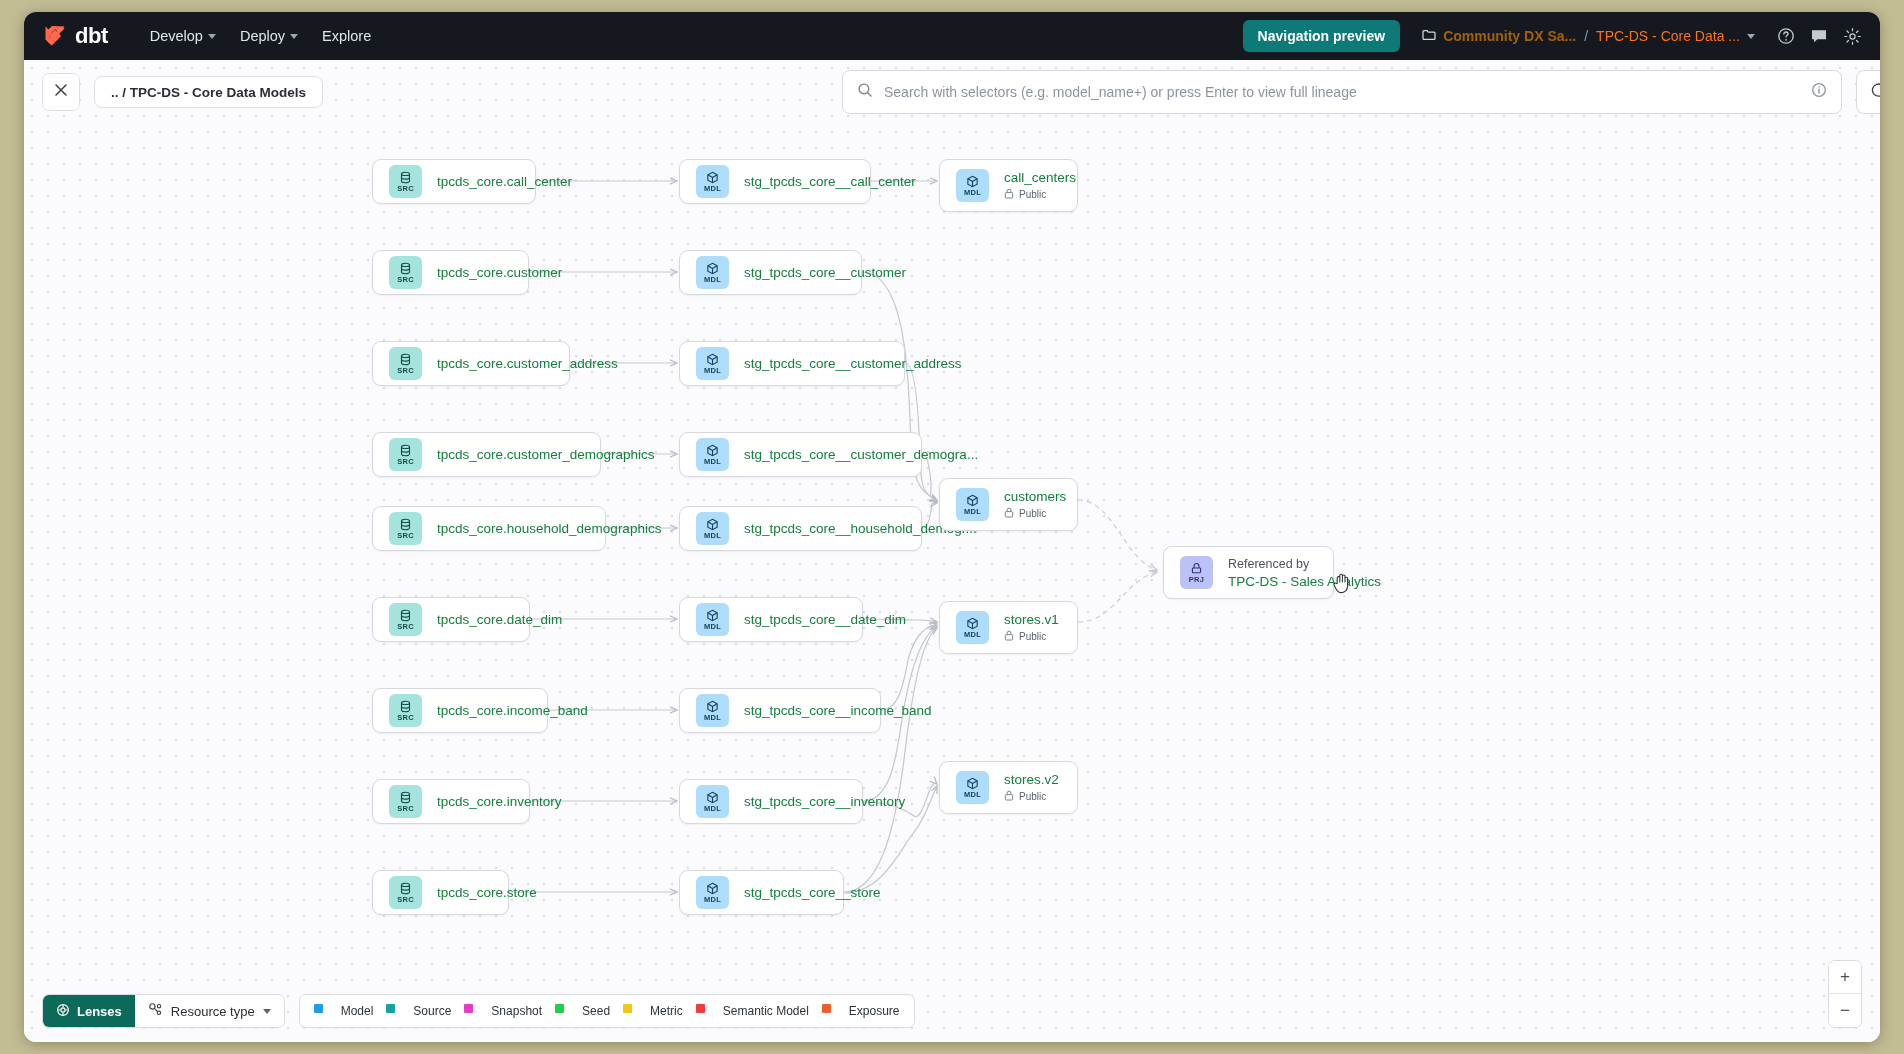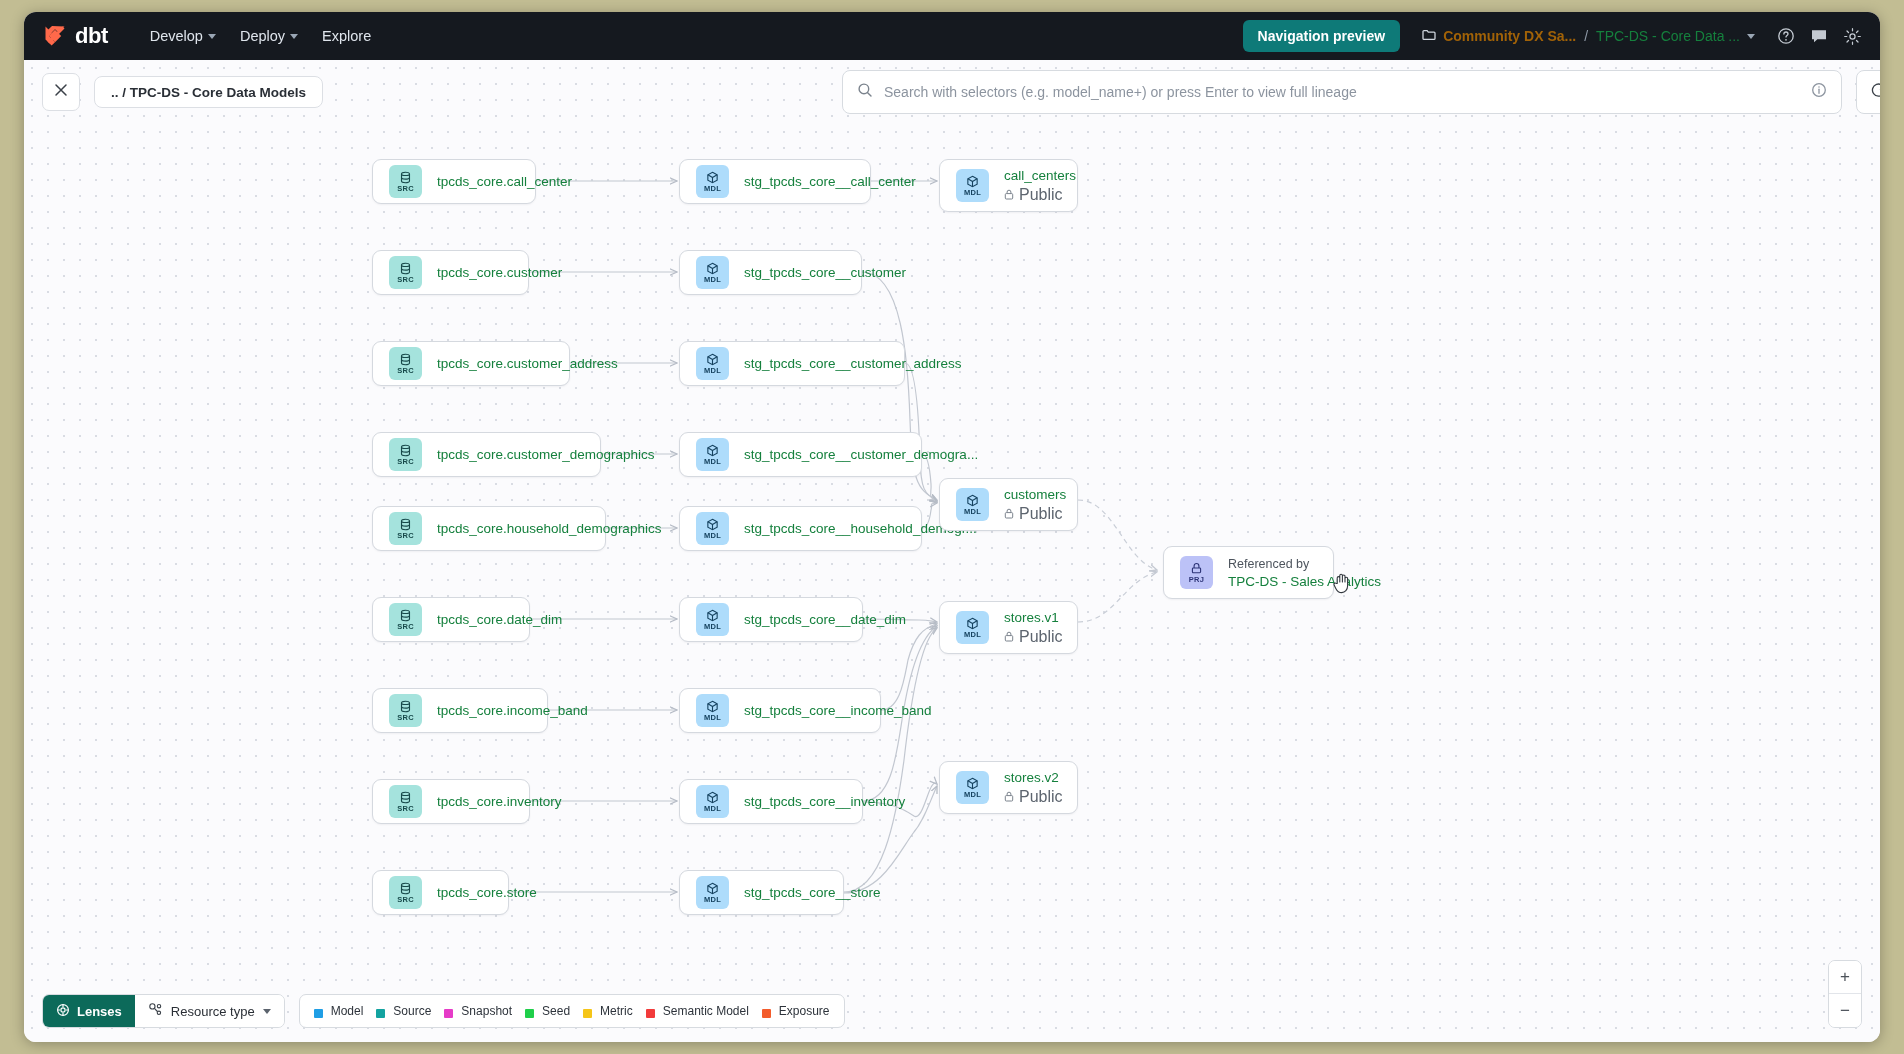--- a/index.html
+++ b/index.html
@@ -37,21 +37,21 @@
   .chev { width: 0; height: 0; border-left: 4px solid transparent; border-right: 4px solid transparent; border-top: 5px solid #9aa6b4; display:inline-block; }
   .nav-spacer { flex: 1; }
   #nav-preview-btn {
     background: #0e7a78; color: #fff; font-size: 14px; font-weight: 600;
     padding: 8px 15px; border-radius: 6px; cursor: pointer; border: none;
     font-family: inherit;
   }
   .crumb-group { display: flex; align-items: center; gap: 8px; margin-left: 22px; font-size: 14px; }
   .crumb-acct { display:flex; align-items:center; gap:7px; font-weight: 700; color: #a16207; cursor: pointer; text-align: right; }
   .crumb-sep { color: #8e99a6; }
-  .crumb-proj { display:flex; align-items:center; gap:7px; color: #15803d; cursor:pointer; }
+  .crumb-proj { display:flex; align-items:center; gap:7px; color: #f97316; cursor:pointer; }
   .nav-icons { display:flex; align-items:center; gap:15px; margin-left: 22px; }
   .nav-icons .ic { cursor:pointer; opacity:.92; display:flex; }
   
   #toolbar {
     position: absolute; left: 0; top: 48px; width: 100%; height: 64px;
     display: flex; align-items: center; padding: 0 18px; gap: 14px;
     z-index: 20;
   }
   #close-btn {
     width: 38px; height: 38px; border: 1px solid #dcdfe4; background: #fff;
@@ -98,21 +98,21 @@
     display: flex; flex-direction: column; align-items: center; justify-content: center;
     gap: 0px; line-height: 1;
   }
   .badge-src { background: #a5e3dd; color: #17494a; }
   .badge-mdl { background: #aedcfb; color: #15425f; }
   .badge-prj { background: #bcc2f7; color: #2d3477; }
   .badge-code { font-size: 7.5px; font-weight: 700; letter-spacing: .3px; margin-top: 1px; }
   .node-text { display: flex; flex-direction: column; gap: 3px; min-width: 0; }
   .node-title { font-size: 13.5px; color: #15803d; white-space: nowrap; }
   .node-sub {
-    font-size: 16px; color: #5d656f; display: flex; align-items: center; gap: 5px;
+    font-size: 10px; color: #5d656f; display: flex; align-items: center; gap: 5px;
     white-space: nowrap;
   }
   .node-kicker { font-size: 12.5px; color: #4d545d; white-space: nowrap; }
   
   #bottombar {
     position: absolute; left: 18px; bottom: 14px;
     display: flex; align-items: center; gap: 14px; z-index: 20;
   }
   #lenses-group {
     display: flex; align-items: center; height: 34px;
@@ -124,21 +124,21 @@
     font-size: 13px; font-weight: 600; cursor: pointer;
   }
   #resource-type-btn {
     height: 100%; display: flex; align-items: center; gap: 8px; padding: 0 13px;
     font-size: 13px; color: #2a2f36; cursor: pointer; background: #fff;
   }
   #legend {
     height: 34px; border: 1px solid #d7dbe0; border-radius: 7px; background: #fff;
     display: flex; align-items: center; gap: 13px; padding: 0 14px;
   }
-  .legend-item { display: flex; align-items: flex-end; gap: 8px; font-size: 12px; color: #2d333b; }
+  .legend-item { display: flex; align-items: flex-start; gap: 18px; font-size: 12px; color: #2d333b; }
   .legend-swatch { width: 9px; height: 9px; border-radius: 1px; }
   #zoom-controls {
     position: absolute; right: 18px; bottom: 14px; width: 34px;
     border: 1px solid #d7dbe0; border-radius: 7px; background: #fff; overflow: hidden; z-index: 20;
   }
   .zoom-btn {
     height: 33px; display: flex; align-items: center; justify-content: center;
     font-size: 17px; color: #4b5159; cursor: pointer; background: #fff;
   }
   #zoom-in-btn { border-bottom: 1px solid #e2e5ea; }

